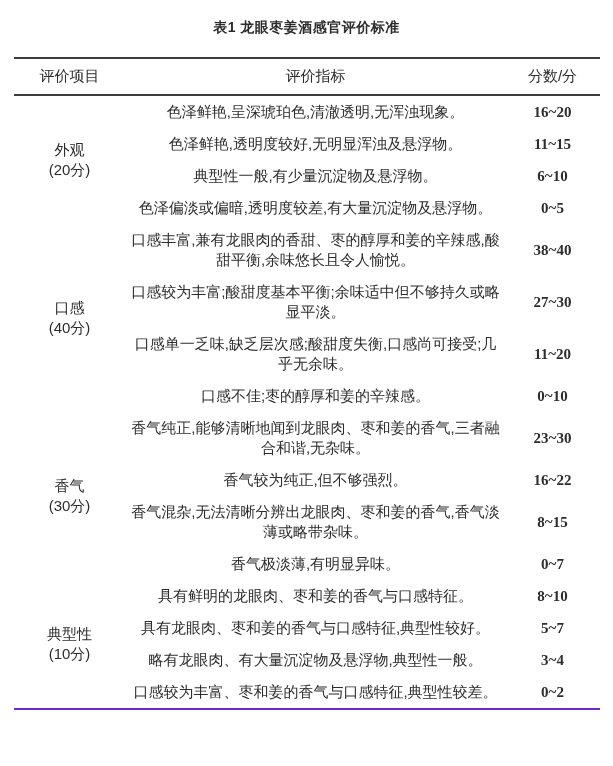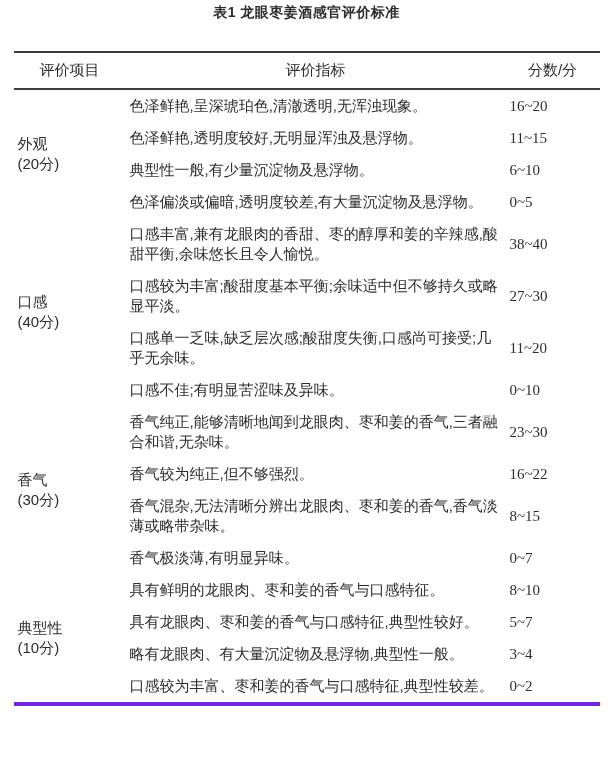--- a/index.html
+++ b/index.html
@@ -13,62 +13,63 @@
     height: 766px;
     background: #ffffff;
     font-family: "Liberation Sans", "DejaVu Sans", sans-serif;
     color: #2d2d2d;
     overflow: hidden;
   }
   .title-zh {
     text-align: center;
     font-weight: bold;
     font-size: 14px;
-    padding-top: 4px;
+    padding-top: 19px;
     letter-spacing: 0.5px;
   }
   .title-en {
     text-align: center;
     font-weight: bold;
     font-size: 15px;
     margin-top: 17px;
   }
   table.eval {
     width: 586px;
-    margin: 29px auto 0 auto;
+    margin: 20px auto 0 auto;
     border-collapse: collapse;
     table-layout: fixed;
     border-top: 2px solid #3c3c3c;
-    border-bottom: 4px solid #6d28d9;
+    border-bottom: 2px solid #6d28d9;
   }
   table.eval thead th {
     font-weight: normal;
     font-size: 15px;
     padding: 8px 0;
     border-bottom: 2px solid #3c3c3c;
     text-align: center;
   }
   col.c-item  { width: 112px; }
   col.c-crit  { width: 380px; }
   col.c-score { width: 94px; }
   table.eval td {
     font-size: 15px;
     line-height: 20px;
-    text-align: left;
+    text-align: center;
     vertical-align: middle;
     padding: 6px 4px;
   }
   td.item-cell {
     line-height: 21px;
     font-size: 15px;
   }
   td.score-cell {
     font-family: "Liberation Serif", "DejaVu Serif", serif;
     font-size: 15.5px;
     white-space: nowrap;
+    font-weight: bold;
   }
 </style>
 </head>
 <body>
 
 <div class="page">
 
   <div class="title-zh">表1 龙眼枣姜酒感官评价标准</div>
 
   <table class="eval">
@@ -117,21 +118,21 @@
       </tr>
       <tr>
         <td class="crit-cell">口感较为丰富;酸甜度基本平衡;余味适中但不够持久或略显平淡。</td>
         <td class="score-cell">27~30</td>
       </tr>
       <tr>
         <td class="crit-cell">口感单一乏味,缺乏层次感;酸甜度失衡,口感尚可接受;几乎无余味。</td>
         <td class="score-cell">11~20</td>
       </tr>
       <tr>
-        <td class="crit-cell">口感不佳;有明显苦涩味及异味。</td>
+        <td class="crit-cell">口感不佳;枣的醇厚和姜的辛辣感。</td>
         <td class="score-cell">0~10</td>
       </tr>
 
       <tr>
         <td class="item-cell" rowspan="4">
           <span>香气</span><br>
           <span>(30分)</span>
         </td>
         <td class="crit-cell">香气纯正,能够清晰地闻到龙眼肉、枣和姜的香气,三者融合和谐,无杂味。</td>
         <td class="score-cell">23~30</td>

